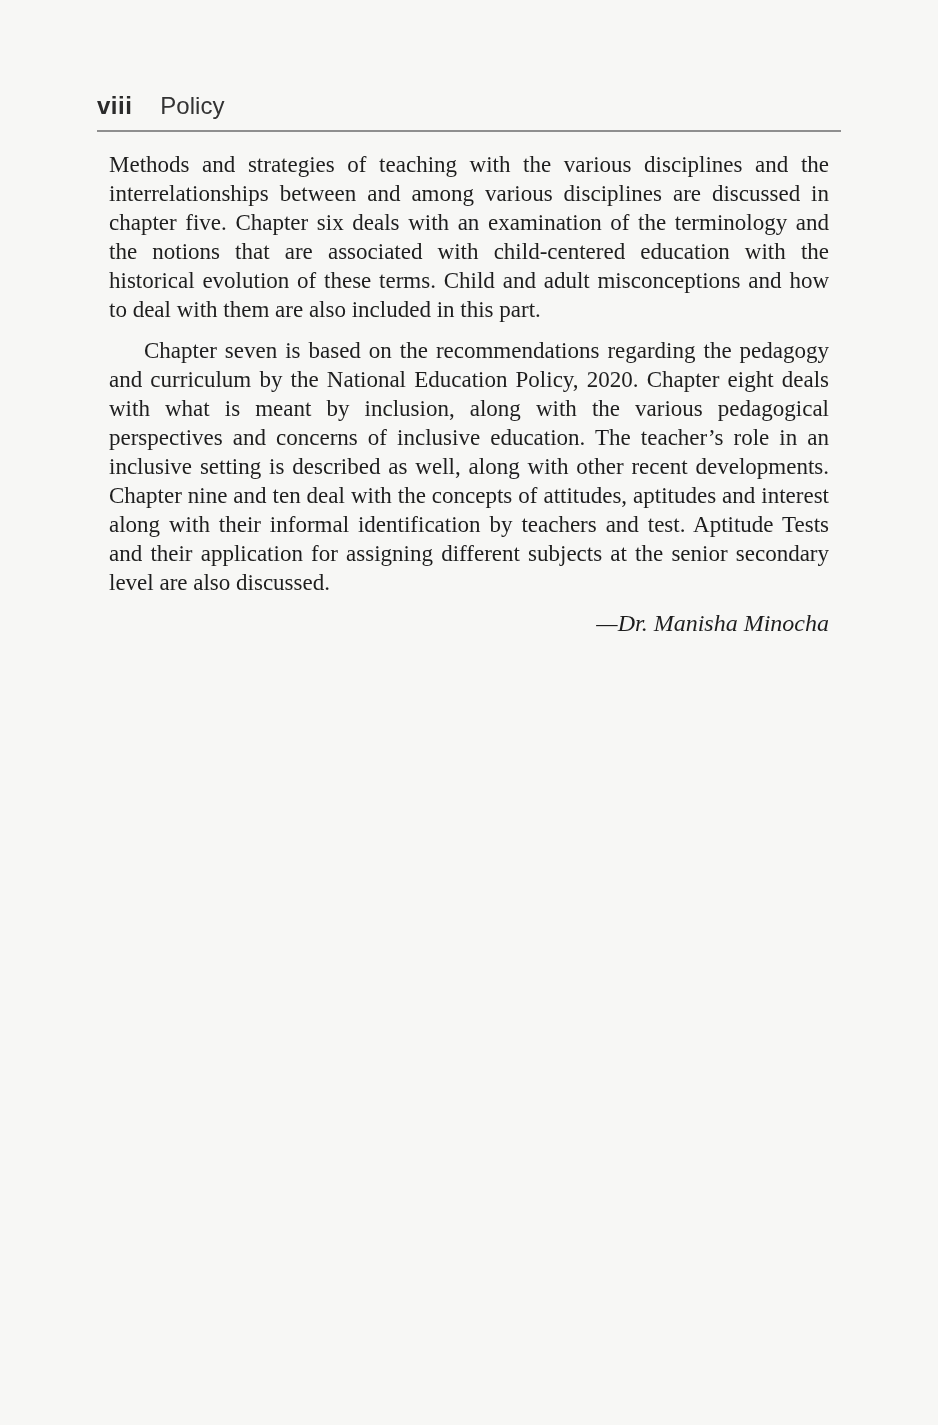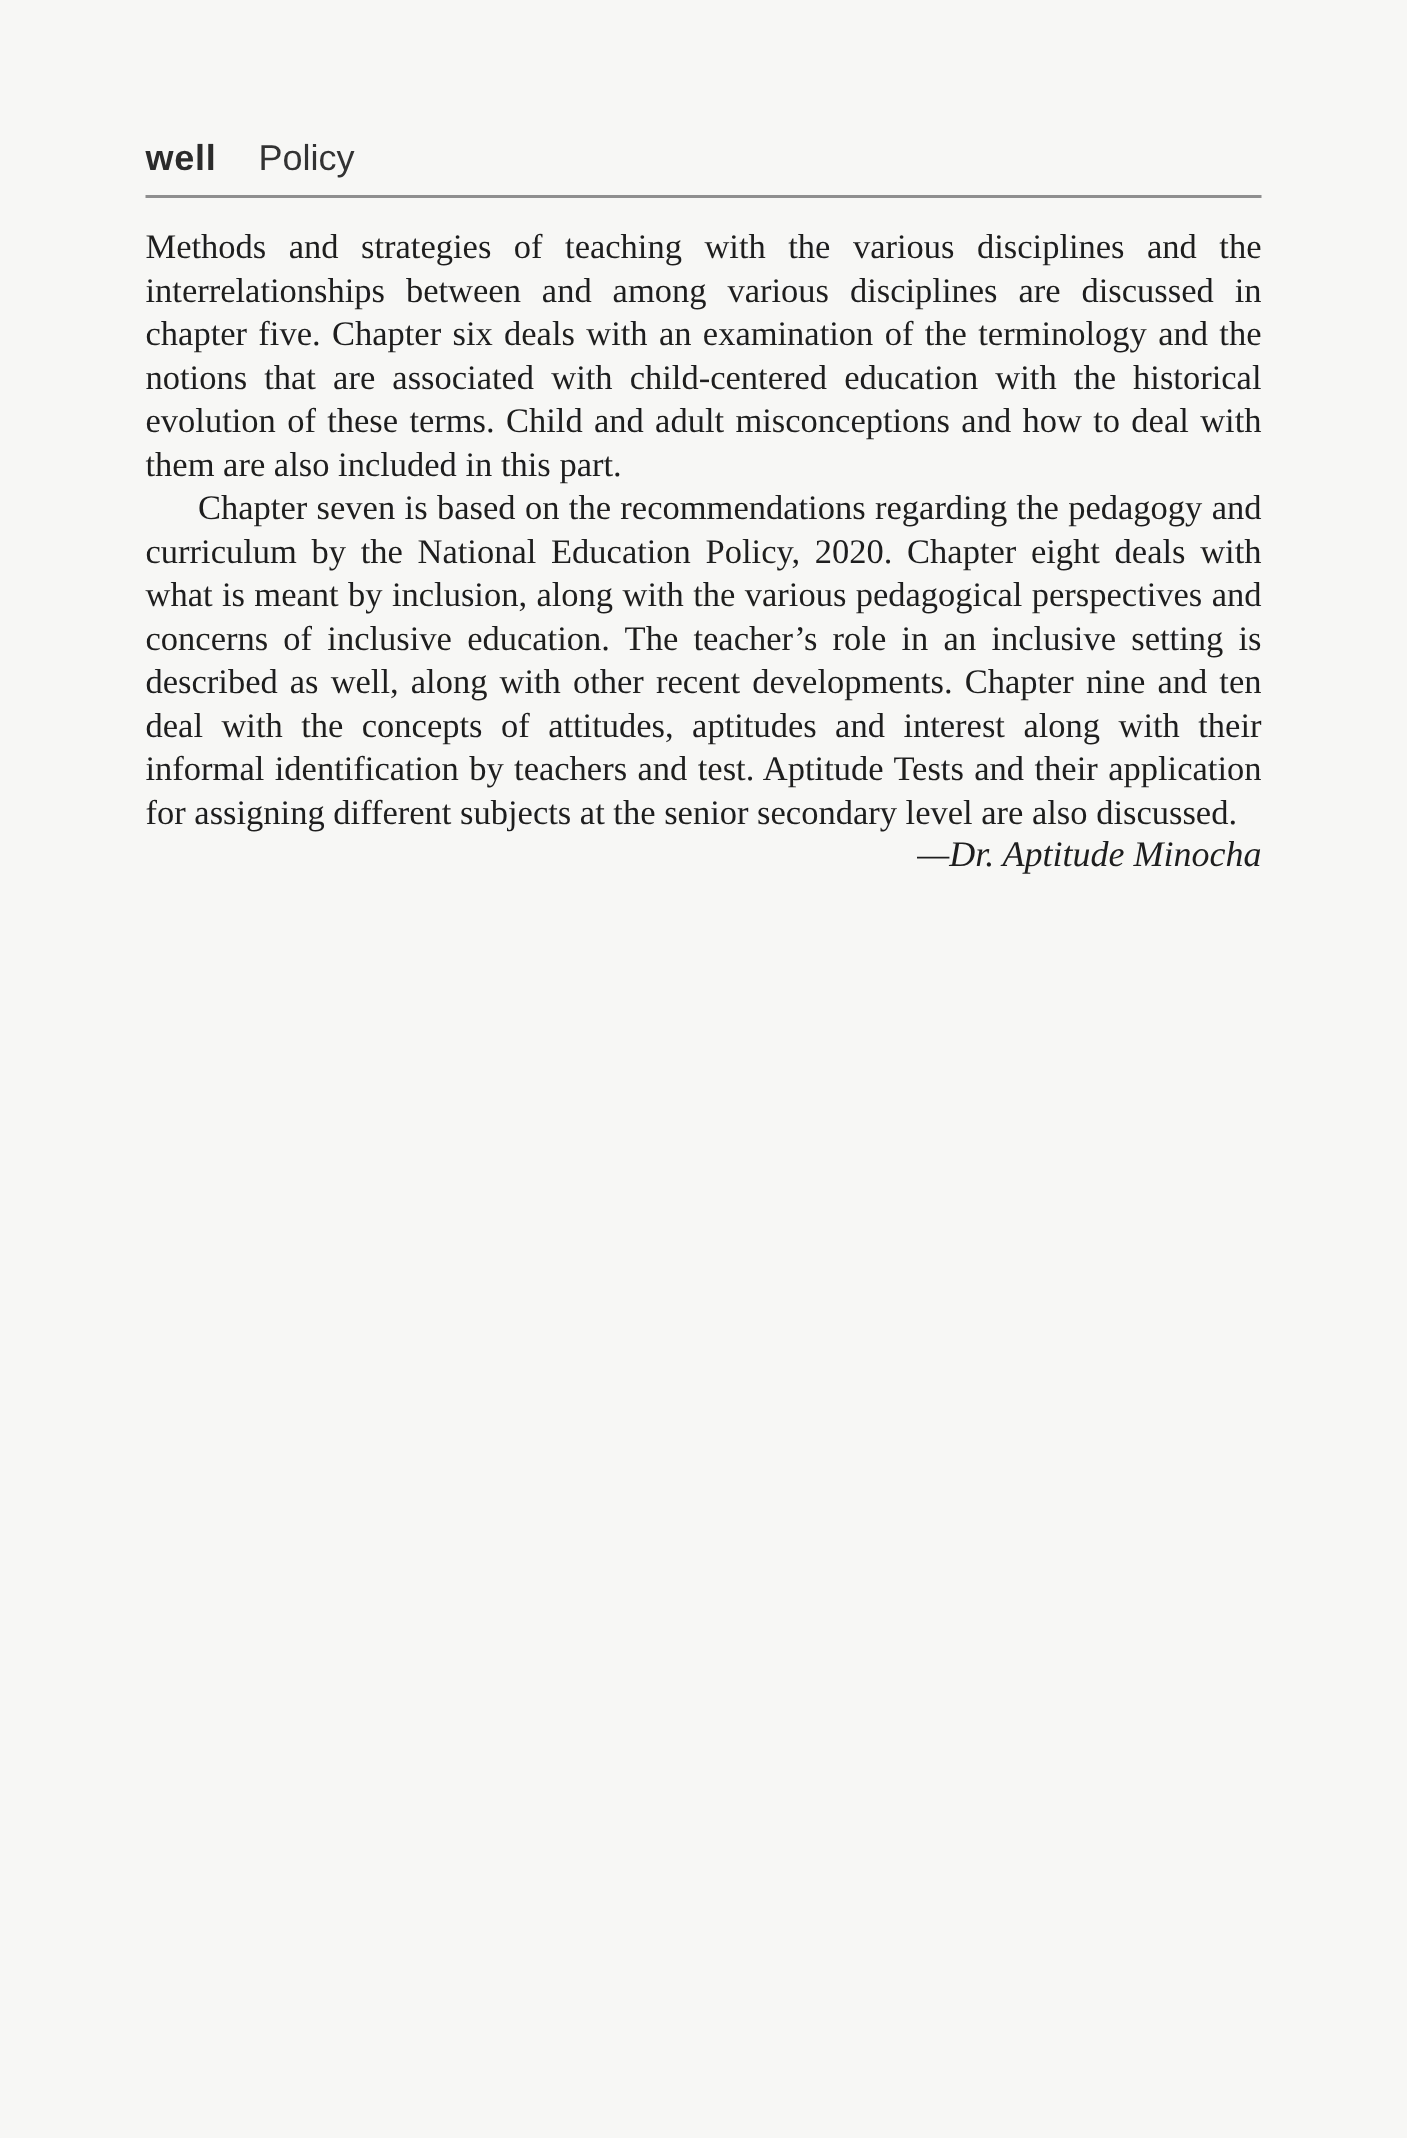--- a/index.html
+++ b/index.html
@@ -42,45 +42,45 @@
   }
   .body-text {
     margin-top: 18px;
     font-family: "Liberation Serif", "DejaVu Serif", serif;
     font-size: 23px;
     line-height: 29px;
     color: #1e1e1e;
     text-align: justify;
   }
   .body-text p {
-    margin: 0;
+    margin: 12px;
   }
   .para-indent {
     text-indent: 35px;
   }
   .signature {
     margin: 0;
     text-align: right;
     font-style: italic;
     font-size: 24px;
     line-height: 29px;
     color: #1e1e1e;
   }
 </style>
 </head>
 <body>
 
 <div class="page">
 
   <div class="header">
-    <span class="page-number">well</span>
+    <span class="page-number">viii</span>
     <span class="header-title">Policy</span>
   </div>
 
   <hr class="header-rule">
 
   <div class="body-text">
     <p>Methods and strategies of teaching with the various disciplines and the interrelationships between and among various disciplines are discussed in chapter five. Chapter six deals with an examination of the terminology and the notions that are associated with child-centered education with the historical evolution of these terms. Child and adult misconceptions and how to deal with them are also included in this part.</p>
     <p class="para-indent">Chapter seven is based on the recommendations regarding the pedagogy and curriculum by the National Education Policy, 2020. Chapter eight deals with what is meant by inclusion, along with the various pedagogical perspectives and concerns of inclusive education. The teacher’s role in an inclusive setting is described as well, along with other recent developments. Chapter nine and ten deal with the concepts of attitudes, aptitudes and interest along with their informal identification by teachers and test. Aptitude Tests and their application for assigning different subjects at the senior secondary level are also discussed.</p>
-    <p class="signature">—Dr. Aptitude Minocha</p>
+    <p class="signature">—Dr. Manisha Minocha</p>
   </div>
 
 </div>
 
 </body></html>

